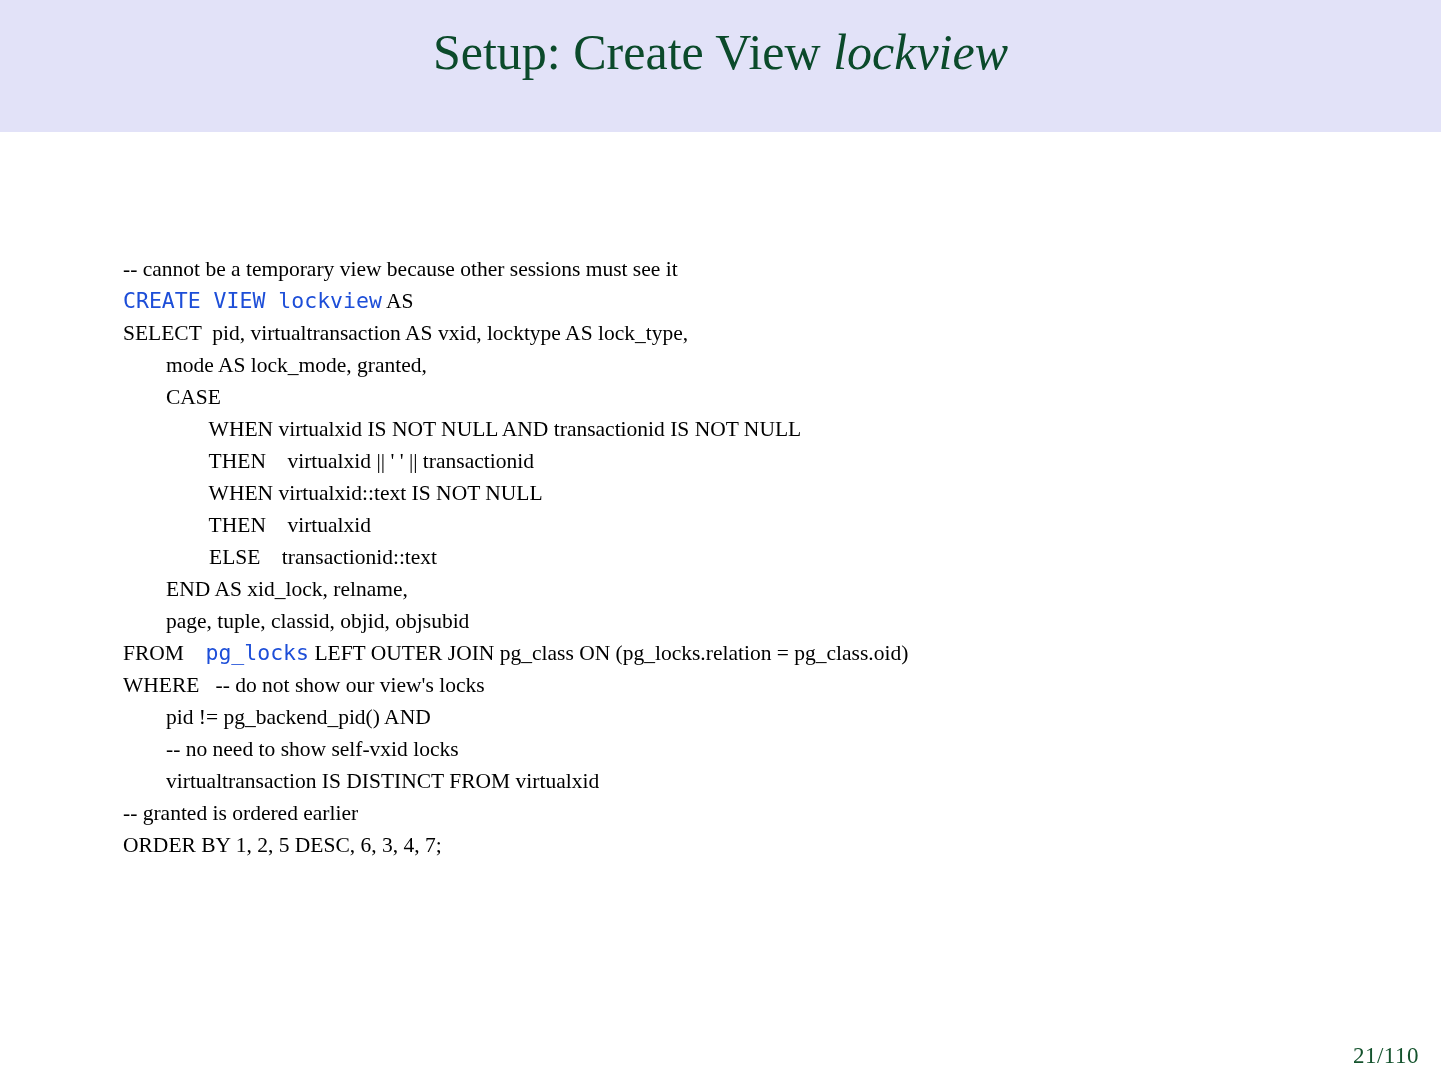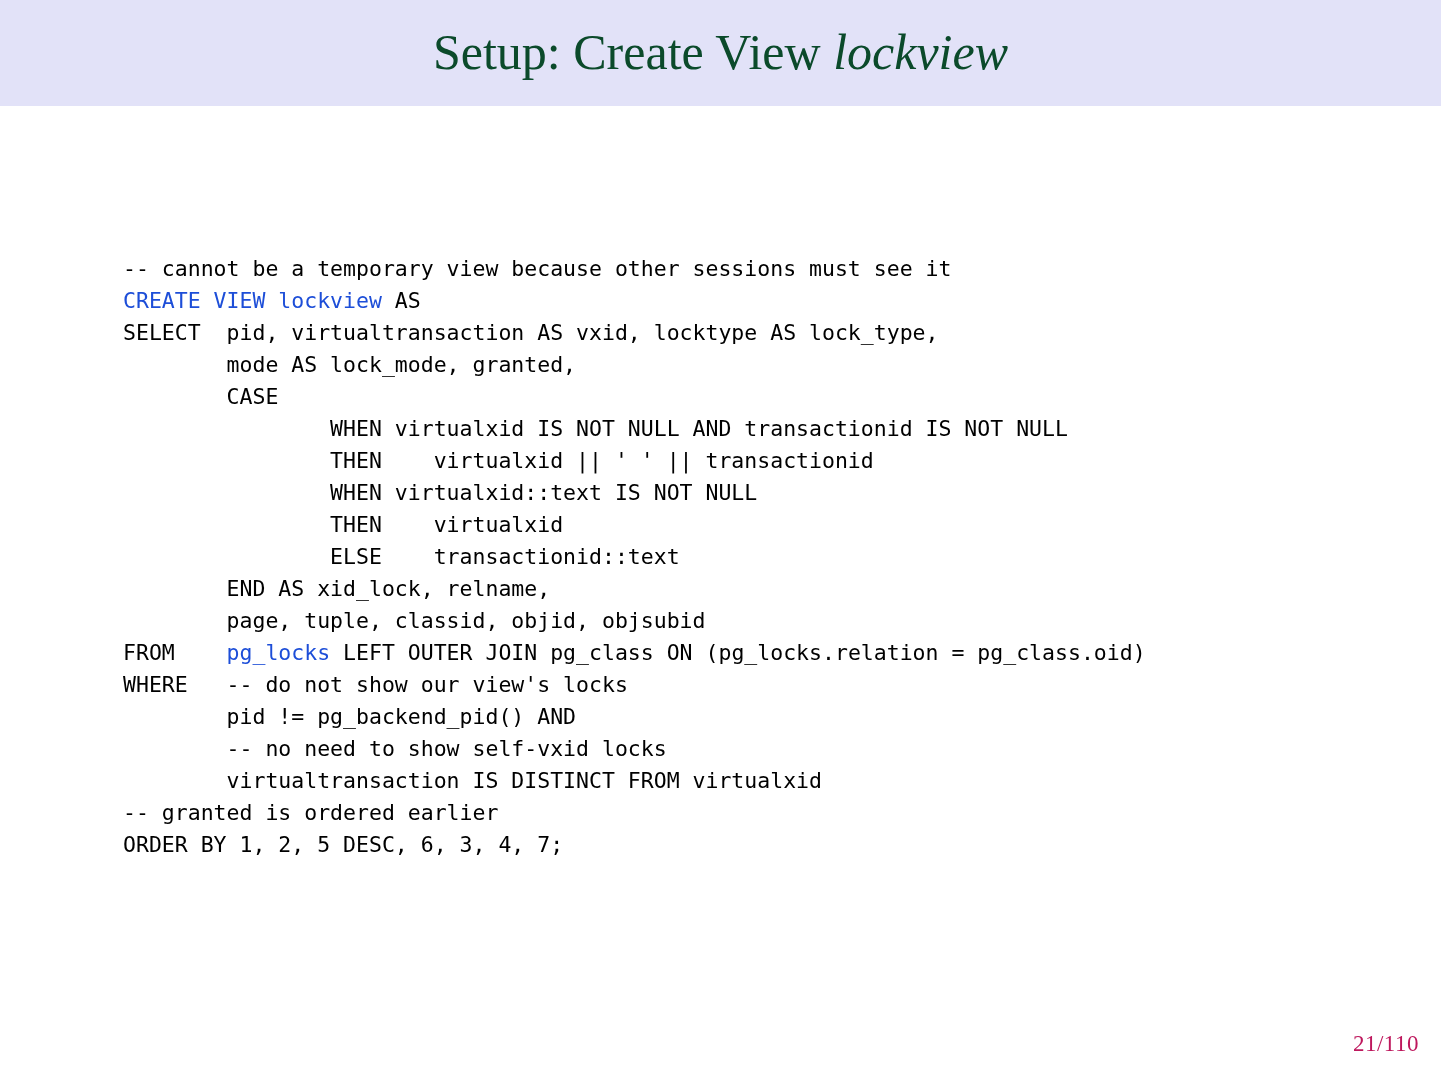--- a/index.html
+++ b/index.html
@@ -15,21 +15,21 @@
     overflow: hidden;
     position: relative;
   }
 
   
   #title-bar {
     position: absolute;
     left: 0;
     top: 0;
     width: 1441px;
-    height: 106px;
+    height: 132px;
     background: #e2e2f8;
     box-sizing: border-box;
   }
   #slide-title {
     position: absolute;
     left: 0;
     top: 0;
     width: 1441px;
     text-align: center;
     line-height: 105px;
@@ -60,30 +60,31 @@
   #code-block .ln {
     display: block;
     height: 32px;
     white-space: pre;
   }
   .tok-red {
     color: #1d4ed8;
   }
   .tok-plain {
     color: #000000;
+    font-family: Liberation Serif, serif;
   }
 
   
   #page-number {
     position: absolute;
     right: 22px;
-    bottom: 24px;
+    bottom: 12px;
     font-family: "Liberation Serif", "DejaVu Serif", serif;
     font-size: 23px;
-    color: #be185d;
+    color: #14532d;
     letter-spacing: 0.5px;
   }
 </style>
 </head>
 <body>
 
 <div id="title-bar">
   <div id="slide-title">
     <span class="title-main">Setup: Create View </span><span class="title-em">lockview</span>
   </div>

